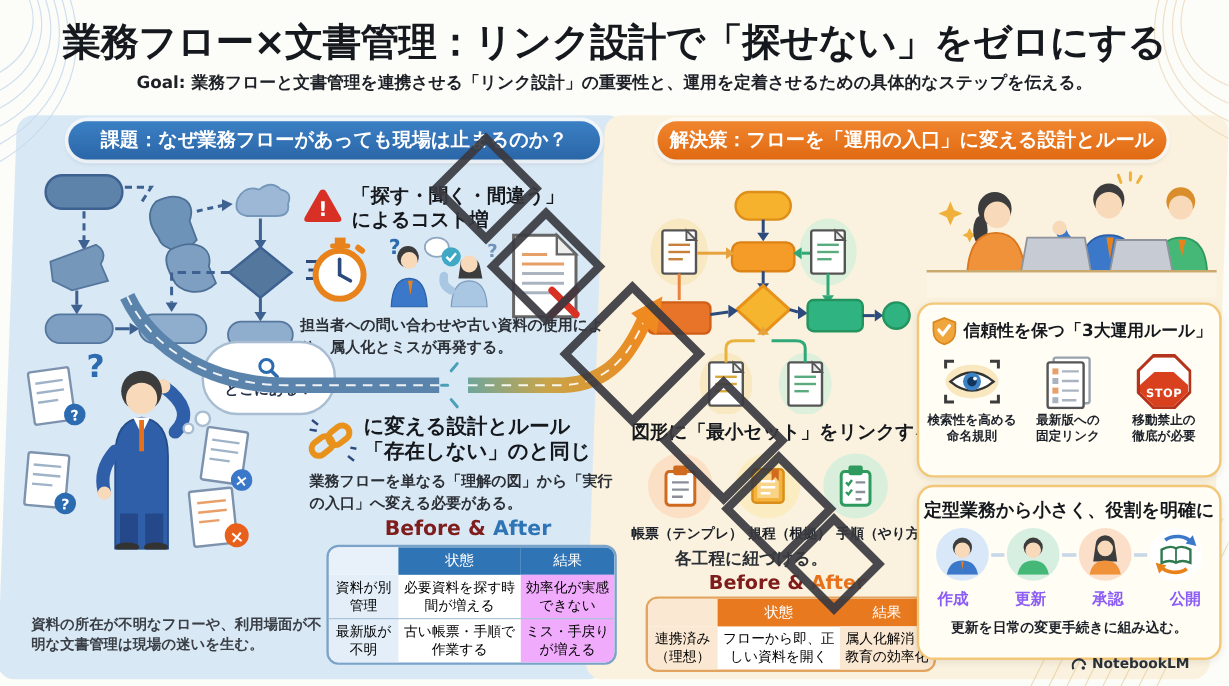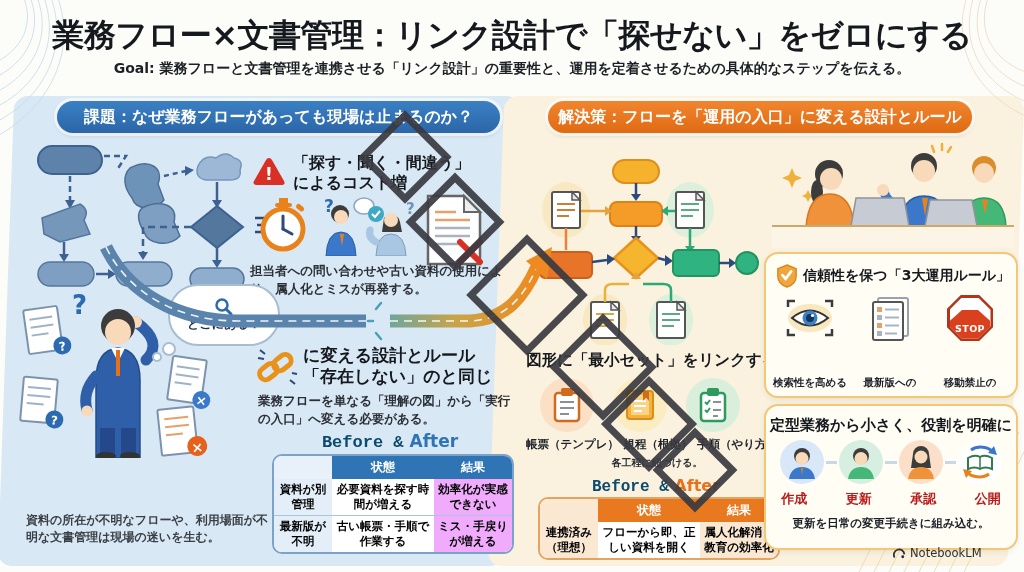--- a/index.html
+++ b/index.html
@@ -18,22 +18,22 @@
   .pill-left{left:57px;top:101px;width:443px;background:linear-gradient(#3b80c4,#2a66a8);}
   .pill-right{left:548px;top:101px;width:424px;background:linear-gradient(#f0852e,#e06a12);}
   .hd{font-weight:700;color:#15181d;z-index:3;}
   .bd{font-weight:700;color:#2b2f36;line-height:1.45;z-index:3;}
   
   .bubble{left:168px;top:284px;width:108px;height:58px;background:#fff;border:2px solid #a8bdd2;border-radius:30px;display:flex;flex-direction:column;align-items:center;justify-content:center;z-index:4;}
   .bubble .txt{font-size:12px;font-weight:800;color:#23324a;}
   .bubble-dot{background:#fff;border:2px solid #a8bdd2;border-radius:50%;z-index:4;}
   
   .ba-title{text-align:center;font-size:17px;font-weight:900;z-index:3;}
-  .ba-b{color:#0c4a6e;font-family:Liberation Mono, monospace;} .ba-a-blue{color:#2f74b5;} .ba-a-org{color:#e8721c;}
-  .ba-table{display:grid;border-radius:10px;overflow:hidden;z-index:3;font-weight:700;}
+  .ba-b{color:#7f1d1d;} .ba-a-blue{color:#2f74b5;} .ba-a-org{color:#e8721c;}
+  .ba-table{display:grid;border-radius:10px;overflow:hidden;z-index:3;font-weight:400;}
   .ba-table .c{display:flex;align-items:center;justify-content:center;text-align:center;font-size:11.5px;padding:3px 3px;color:#1c2averse028;word-break:break-all;}
   .tbl-blue{grid-template-columns:58px 102px 78px;border:2px solid #7ba3c9;background:#fff;}
   .tbl-blue .h{background:#2f74b5;color:#fff;font-size:12px;}
   .tbl-blue .h0{background:#e8f1f9;}
   .tbl-blue .lab{background:#e3eef8;}
   .tbl-blue .res{background:#f0abfc;}
   .tbl-blue .r2{border-top:1.5px solid #aac4dc;}
   .tbl-org{grid-template-columns:58px 102px 78px;border:2px solid #e3a45f;background:#fff;}
   .tbl-org .h{background:#e8791f;color:#fff;font-size:12px;}
   .tbl-org .h0{background:#fbe8d2;}
@@ -45,36 +45,36 @@
   .lk1{background:#fbe0c6;} .lk2{background:#fcecc2;} .lk3{background:#d9efdc;}
   .lk-labels{left:526px;top:437px;width:252px;display:flex;justify-content:space-between;font-size:11.5px;font-weight:800;color:#1c2028;z-index:3;}
   
   .card{background:#fffdf4;border:2.5px solid #f2c778;border-radius:14px;box-shadow:0 2px 6px rgba(0,0,0,.07);z-index:3;}
   .card-rules{left:764px;top:252px;width:250px;height:142px;}
   .card-roles{left:764px;top:404px;width:250px;height:142px;}
   .rules-head{position:absolute;top:10px;left:10px;display:flex;align-items:center;gap:5px;font-size:14px;font-weight:900;color:#15181d;}
   .rules-items{position:absolute;top:38px;left:4px;width:242px;display:flex;}
   .rules-item{width:80px;display:flex;flex-direction:column;align-items:center;}
   .rules-icon{height:52px;display:flex;align-items:center;justify-content:center;}
-  .rules-lab{font-size:10.5px;font-weight:800;color:#1c2028;text-align:center;line-height:1.3;margin-top:32px;}
+  .rules-lab{font-size:10.5px;font-weight:800;color:#1c2028;text-align:center;line-height:1.3;}
   .oct{width:46px;height:46px;background:#b5331a;clip-path:polygon(30% 0,70% 0,100% 30%,100% 70%,70% 100%,30% 100%,0 70%,0 30%);display:flex;align-items:center;justify-content:center;}
   .oct2{width:41px;height:41px;background:#fff;clip-path:inherit;display:flex;align-items:center;justify-content:center;}
   .oct3{width:40px;height:36px;background:#d9411e;clip-path:inherit;display:flex;align-items:center;justify-content:center;color:#fff;font-size:9.5px;font-weight:900;letter-spacing:.4px;margin-top:20px;}
   .roles-head{position:absolute;top:10px;left:0;width:100%;text-align:center;font-size:15px;font-weight:900;color:#15181d;}
   .roles-row{position:absolute;top:34px;left:14px;width:222px;display:flex;align-items:center;}
   .role-circ{width:44px;height:44px;border-radius:50%;display:flex;align-items:center;justify-content:center;flex:none;}
   .rc1{background:#d9e8f8;} .rc2{background:#d7efe0;} .rc3{background:#fbdfc9;} .rc4{background:#fff;}
   .conn{flex:1;height:3px;background:#c8d8e8;margin:0 2px;}
-  .roles-labels{position:absolute;top:84px;left:10px;width:230px;display:flex;justify-content:space-between;font-size:13px;font-weight:900;color:#b91c1c;gap:28px;}
+  .roles-labels{position:absolute;top:84px;left:10px;width:230px;display:flex;justify-content:space-between;font-size:13px;font-weight:900;color:#8b5cf6;gap:28px;}
   .roles-labels span{width:50px;text-align:center;}
   .roles-cap{position:absolute;top:110px;left:0;width:100%;text-align:center;font-size:11.5px;font-weight:800;color:#1c2028;}
   
   .dia{border:7px solid #3a3a40;transform:rotate(45deg);opacity:.92;z-index:6;background:transparent;}
   
-  .brand{left:893px;top:546px;display:flex;align-items:center;gap:4px;font-size:11.5px;font-weight:400;color:#2b2f36;z-index:3;}
+  .brand{left:893px;top:546px;display:flex;align-items:center;gap:4px;font-size:11.5px;font-weight:700;color:#2b2f36;z-index:3;}
   svg text{font-family:inherit;}
   .z3{z-index:3;} .z2{z-index:2;}
 </style>
 </head>
 <body>
 
 <div id="stage">
 
   <svg class="abs z2" style="left:0;top:0" width="190" height="150" viewBox="0 0 190 150">
     <g fill="none" stroke="#c5d8ec" stroke-width="1" opacity="0.8">
@@ -455,21 +455,21 @@
             <line x1="16" y1="29" x2="21" y2="29"></line>
           </g>
       </svg>
     </div>
   </div>
   <div class="abs lk-labels">
     <span>帳票（テンプレ）</span>
     <span>規程（根拠）</span>
     <span>手順（やり方）</span>
   </div>
-  <div class="abs bd" style="left:531px;top:456px;width:252px;text-align:center;font-size:10px">各工程に紐づける。</div>
+  <div class="abs bd" style="left:500px;top:456px;width:252px;text-align:center;font-size:14px">各工程に紐づける。</div>
 
   <div class="abs ba-title" style="left:536px;top:476px;width:240px;font-size:16px">
     <span class="ba-b">Before &amp;</span>
     <span class="ba-a-org">After</span>
   </div>
   <div class="abs ba-table tbl-org" style="left:538px;top:497px;width:238px">
     <div class="c h0"></div>
     <div class="c h">状態</div>
     <div class="c h">結果</div>
     <div class="c lab">連携済み（理想）</div>

